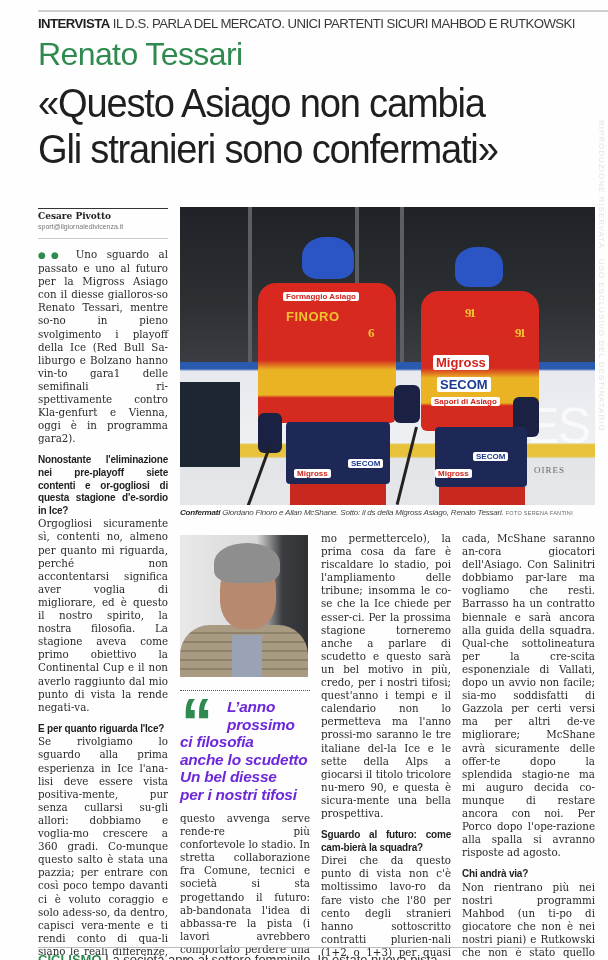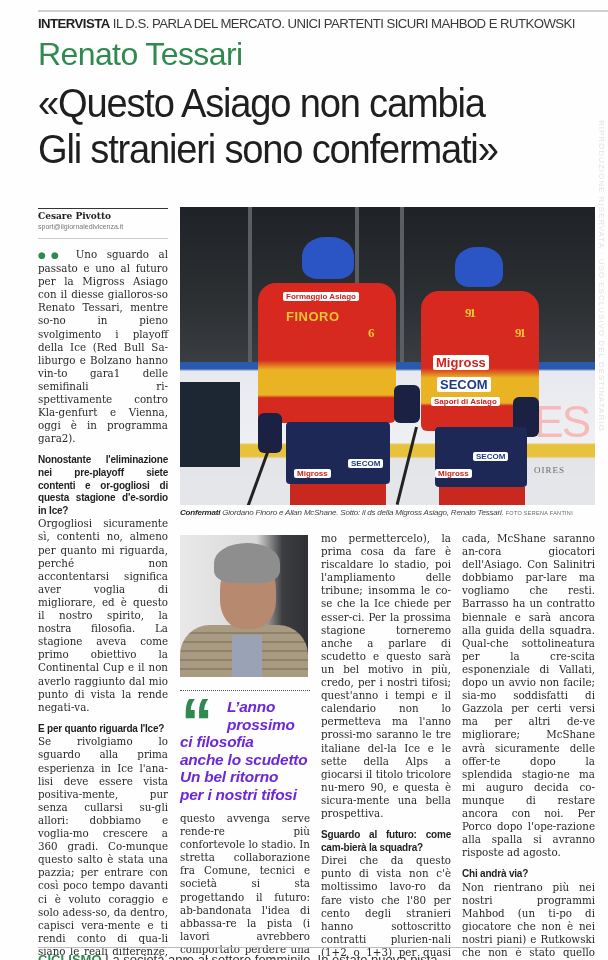--- a/index.html
+++ b/index.html
@@ -33,21 +33,21 @@
     .col2 { left: 180px; top: 812px; width: 130px; }
     .col3 { left: 321px; top: 532px; width: 130px; }
     .col4 { left: 462px; top: 532px; width: 133px; }
 
     
     .photo { position: absolute; left: 180px; top: 207px; width: 415px; height: 298px; overflow: hidden; background: #2b2f35; }
     .photo .stands { position: absolute; left: 0; top: 0; width: 100%; height: 160px; background: linear-gradient(180deg, #1f2226 0%, #2d3033 60%, #3b3e42 100%); }
     .photo .board { position: absolute; left: 0; top: 155px; width: 100%; height: 115px; background: linear-gradient(180deg, #2a5ab0 0%, #2a5ab0 6%, #e7e9ee 8%, #eef0f3 70%, #e7c23a 72%, #e7c23a 82%, #e4e5e8 84%); }
     .photo .ice { position: absolute; left: 0; top: 268px; width: 100%; height: 30px; background: #e4e6ea; }
     .photo .pole { position: absolute; top: 0; width: 4px; height: 160px; background: #5b5f63; }
-    .photo .ad-text { position: absolute; right: 6px; top: 190px; font-family: "Liberation Sans", sans-serif; font-size: 44px; color: #fca5a5; opacity: .7; letter-spacing: -2px; }
+    .photo .ad-text { position: absolute; right: 6px; top: 190px; font-family: "Liberation Sans", sans-serif; font-size: 50px; color: #ffffff; opacity: .7; letter-spacing: -2px; }
     .photo .ad-text2 { position: absolute; right: 30px; top: 258px; font-family: Liberation Serif, serif; font-size: 9px; color: #6a6a6a; letter-spacing: 1px; }
     .photo .screen { position: absolute; left: 0; top: 175px; width: 60px; height: 85px; background: #1c2733; }
 
     .player { position: absolute; }
     .p1 { left: 70px; top: 30px; width: 150px; height: 268px; }
     .p2 { left: 235px; top: 40px; width: 130px; height: 258px; }
     .helmet { position: absolute; background: #2b55c4; border-radius: 45% 45% 30% 30%; }
     .jersey { position: absolute; background: linear-gradient(180deg, #d9281f 0%, #d52a1f 55%, #e9b324 62%, #e9b324 80%, #d52a1f 82%); border-radius: 18px 18px 6px 6px; }
     .pants { position: absolute; background: #1e2856; border-radius: 4px; }
     .legs { position: absolute; background: #c9281f; }
@@ -170,21 +170,21 @@
   <div class="hair"></div>
 </div>
 
 <div class="pq-rule"></div>
 <div class="pq-mark">“</div>
 <div class="pullquote">
   <span class="l1">L’anno</span>
   <span class="l2">prossimo</span>
   <span style="display:block">ci filosofia</span>
   <span style="display:block">anche lo scudetto</span>
-  <span style="display:block">Un bel ritorno</span>
+  <span style="display:block">Un bel diesse</span>
   <span style="display:block">per i nostri tifosi</span>
 </div>
 
 <div class="col col2">
   <p>questo avvenga serve rende-re più confortevole lo stadio. In stretta collaborazione fra Comune, tecnici e società si sta progettando il futuro: ab-bandonata l'idea di abbassa-re la pista (i lavori avrebbero comportato perdere una sta-gione e noi, non avendo una pista di riserva, non possia-</p>
 </div>
 
 <div class="col col3">
   <p>mo permettercelo), la prima cosa da fare è riscaldare lo stadio, poi l'ampliamento delle tribune; insomma le co-se che la Ice chiede per esser-ci. Per la prossima stagione torneremo anche a parlare di scudetto e questo sarà un bel motivo in più, credo, per i nostri tifosi; quest'anno i tempi e il calendario non lo permetteva ma l'anno prossi-mo saranno le tre italiane del-la Ice e le sette della Alps a giocarsi il titolo tricolore nu-mero 90, e questa è sicura-mente una bella prospettiva.</p>
   <p class="q">Sguardo al futuro: come cam-bierà la squadra?</p>

